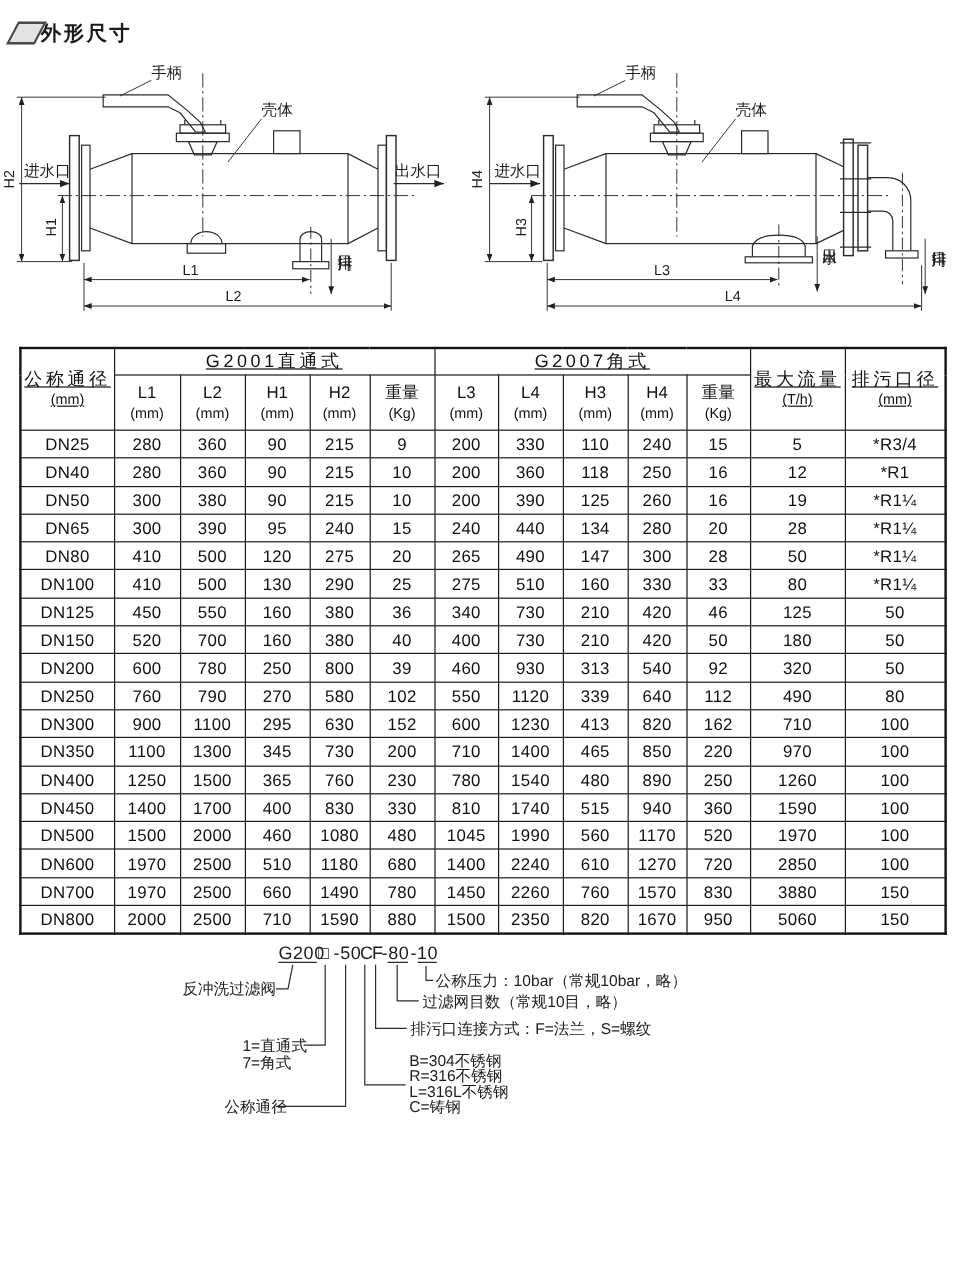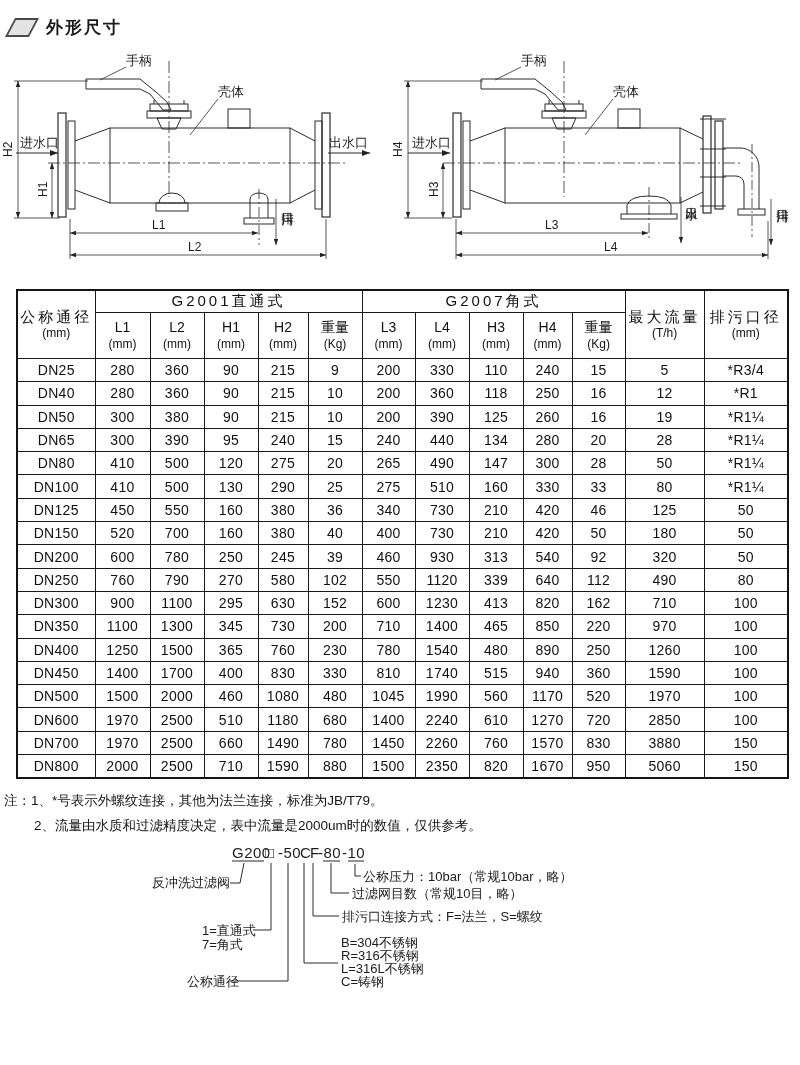--- a/index.html
+++ b/index.html
@@ -1,32 +1,32 @@
 <!DOCTYPE html>
 <html><head>
 <meta charset="utf-8">
 <style>
   html,body{margin:0;padding:0;background:#fff;}
   body{width:800px;min-height:1065px;font-family:"Liberation Sans","DejaVu Sans",sans-serif;color:#111;}
   .page{position:relative;width:800px;}
 
   h1.title{margin:8px 0 0 4px;font-size:23px;font-weight:bold;letter-spacing:1px;color:#161616;}
 
-  .section-head{display:flex;align-items:center;gap:12px;margin:16px 0 0 10px;}
+  .section-head{display:flex;align-items:center;margin:16px 0 0 10px;}
   .para-icon{display:inline-block;width:20px;height:15px;background:#e3e3e3;border:2px solid #4a4a4a;transform:skewX(-28deg);}
   .section-title{font-size:17px;font-weight:bold;letter-spacing:2px;color:#1a1a1a;}
 
   .diagram-wrap{position:relative;width:800px;height:230px;margin-top:10px;}
   .diagram-wrap svg{display:block;}
   svg text{font-family:"Liberation Sans","DejaVu Sans",sans-serif;fill:#1c1c1c;}
   .vlabel{position:absolute;writing-mode:vertical-rl;text-orientation:upright;font-size:12.5px;letter-spacing:1px;color:#1c1c1c;line-height:1;}
 
   table.dims{border-collapse:collapse;table-layout:fixed;width:771px;margin:10px 0 0 16px;border:2px solid #141414;}
   table.dims th,table.dims td{border:1px solid #1a1a1a;text-align:center;vertical-align:middle;padding:0;font-weight:normal;}
-  table.dims thead tr.group th{height:21px;font-size:15px;letter-spacing:3px;}
+  table.dims thead tr.group th{height:21px;font-size:15px;letter-spacing:3px;text-decoration:underline;}
   table.dims thead tr.sub th{height:45px;font-size:14px;line-height:1.25;}
   table.dims thead th .unit{font-size:12px;letter-spacing:0;}
   table.dims thead th.span2{font-size:14px;line-height:1.3;}
   table.dims tbody td{height:22.3px;font-size:14px;letter-spacing:.3px;}
 
   .notes{margin:10px 0 0 4px;font-size:13.5px;line-height:1.8;color:#151515;}
   .notes .n2{padding-left:30px;}
 
   .model-svg{display:block;margin-top:2px;}
 </style>
@@ -378,21 +378,21 @@
           <td>420</td>
           <td>50</td>
           <td>180</td>
           <td>50</td>
         </tr>
         <tr>
           <td>DN200</td>
           <td>600</td>
           <td>780</td>
           <td>250</td>
-          <td>245</td>
+          <td>800</td>
           <td>39</td>
           <td>460</td>
           <td>930</td>
           <td>313</td>
           <td>540</td>
           <td>92</td>
           <td>320</td>
           <td>50</td>
         </tr>
         <tr>
@@ -526,24 +526,20 @@
           <td>2350</td>
           <td>820</td>
           <td>1670</td>
           <td>950</td>
           <td>5060</td>
           <td>150</td>
         </tr>
       </tbody>
   </table>
 
-  <div class="notes">
-    <div class="n1">注：1、*号表示外螺纹连接，其他为法兰连接，标准为JB/T79。</div>
-    <div class="n2">2、流量由水质和过滤精度决定，表中流量是2000um时的数值，仅供参考。</div>
-  </div>
 
 
   <svg class="model-svg" width="800" height="150" viewBox="0 0 800 150">
 
     <g font-size="15" letter-spacing="0.5">
       <text x="232" y="18">G200</text>
       <text x="265" y="18">□</text>
       <text x="278" y="18">-50</text>
       <text x="300" y="18">C</text>
       <text x="310" y="18">F</text>

